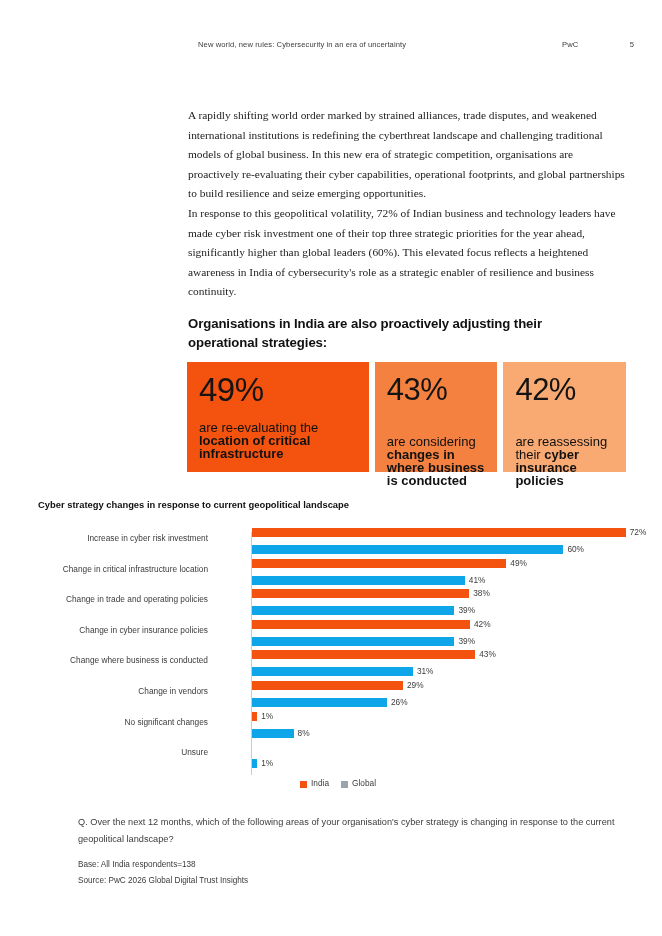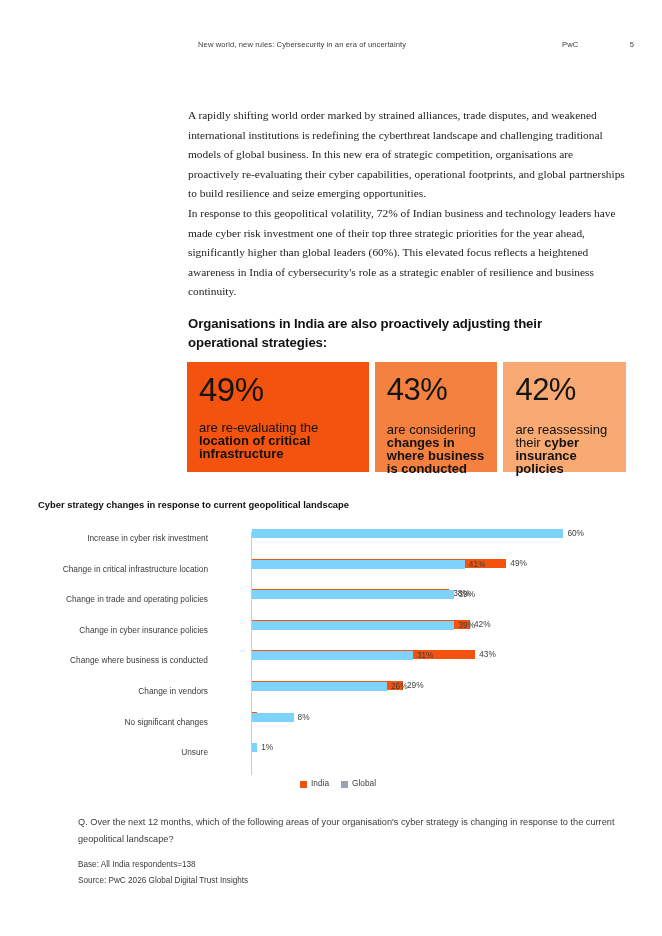--- a/index.html
+++ b/index.html
@@ -88,21 +88,21 @@
     color: #141414;
   }
   .stat-card.card-1 .stat-value { font-size: 33px; }
   .stat-desc {
     margin-top: 14px;
     font-size: 13px;
     line-height: 13px;
     color: #111111;
   }
   .stat-card.card-2 .stat-desc,
-  .stat-card.card-3 .stat-desc { margin-top: 16px; }
+  .stat-card.card-3 .stat-desc { margin-top: 28px; }
   .stat-desc b { font-weight: bold; }
 
   
   .chart-title {
     position: absolute;
     left: 38px;
     top: 499px;
     font-size: 9.4px;
     font-weight: bold;
     color: #111111;
@@ -150,21 +150,21 @@
     top: 0;
     right: 0;
     height: 22px;
   }
   .bar-row {
     position: absolute;
     left: 38px;
     height: 9px;
   }
   .bar-row.row-india  { top: 0px;  background: #f4530f; }
-  .bar-row.row-global { top: 1px; background: #7dd3fc; text-decoration: underline; }
+  .bar-row.row-global { top: 17px; background: #0ea5e9; text-decoration: underline; }
   .bar-value {
     position: absolute;
     left: 100%;
     top: -2px;
     margin-left: 4px;
     font-size: 8.3px;
     line-height: 13px;
     color: #3b3b3b;
     white-space: nowrap;
   }
@@ -235,40 +235,43 @@
 </div>
 
 <div class="chart-title">Cyber strategy changes in response to current geopolitical landscape</div>
 
 <div class="chart-area">
   <div class="chart-axis"></div>
   <div class="chart-rows" id="chart-rows">
       <div class="bar-group" style="top: 0px;">
         <div class="bar-cat-label">Increase in cyber risk investment</div>
         <div class="bar-track">
+          <div class="bar-row row-india" style="width: 373.68px;">
+            <span class="bar-value">72%</span>
+          </div>
           <div class="bar-row row-global" style="width: 311.4px;">
             <span class="bar-value">60%</span>
           </div>
         </div>
       </div>
       <div class="bar-group" style="top: 30.6px;">
         <div class="bar-cat-label">Change in critical infrastructure location</div>
         <div class="bar-track">
           <div class="bar-row row-india" style="width: 254.31px;">
             <span class="bar-value">49%</span>
           </div>
           <div class="bar-row row-global" style="width: 212.79px;">
             <span class="bar-value">41%</span>
           </div>
         </div>
       </div>
       <div class="bar-group" style="top: 61.2px;">
         <div class="bar-cat-label">Change in trade and operating policies</div>
         <div class="bar-track">
-          <div class="bar-row row-india" style="width: 197.22px;">
+          <div class="bar-row row-india" style="width: 197.22px; padding-left: 20px;">
             <span class="bar-value">38%</span>
           </div>
           <div class="bar-row row-global" style="width: 202.41px;">
             <span class="bar-value">39%</span>
           </div>
         </div>
       </div>
       <div class="bar-group" style="top: 91.8px;">
         <div class="bar-cat-label">Change in cyber insurance policies</div>
         <div class="bar-track">

